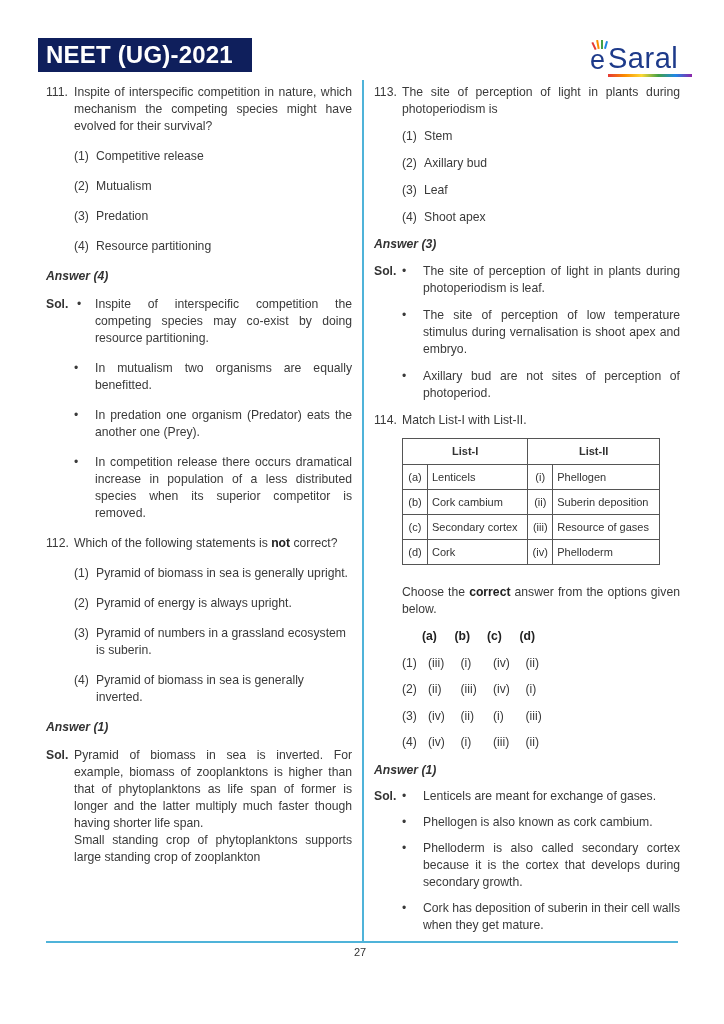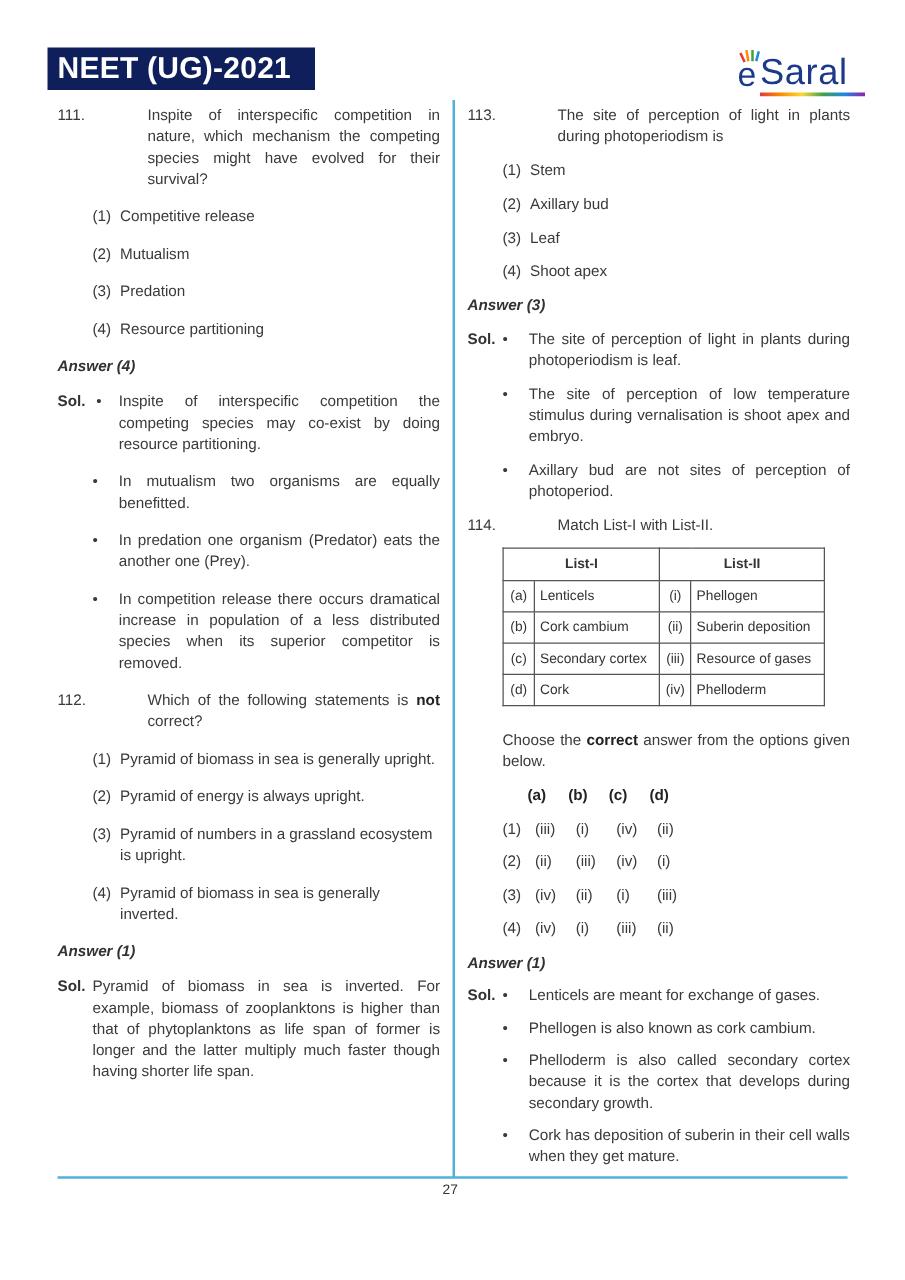--- a/index.html
+++ b/index.html
@@ -30,21 +30,21 @@
     background: linear-gradient(90deg,#e53935 0%,#fb8c00 20%,#fdd835 40%,#43a047 60%,#1e88e5 80%,#8e24aa 100%); }
 
   .col-divider { position: absolute; left: 362px; top: 80px; width: 1.5px; height: 862px; background: #4fb3d9; }
   .footer-line { position: absolute; left: 46px; top: 941px; width: 632px; height: 1.5px; background: #4fb3d9; }
   .page-number { position: absolute; left: 354px; top: 944px; font-size: 11px; color: #333; }
 
   .col { position: absolute; }
   .left-col { left: 46px; top: 84px; width: 306px; }
   .right-col { left: 374px; top: 84px; width: 306px; }
 
-  .q { display: flex; text-align: justify; gap: 44px; }
+  .q { display: flex; text-align: justify; }
   .qnum { width: 28px; flex-shrink: 0; }
   .qtext { flex: 1; }
   .opt { display: flex; margin-left: 28px; }
   .optnum { width: 22px; flex-shrink: 0; }
   .opttext { flex: 1; }
   .answer { font-weight: bold; color: #333; font-style: italic; }
   .sol { display: flex; text-align: justify; }
   .sol-label { font-weight: bold; color: #333; flex-shrink: 0; }
   .bullet-row { display: flex; text-align: justify; }
   .bullet { flex-shrink: 0; }
@@ -150,34 +150,35 @@
       <span class="opttext">Pyramid of biomass in sea is generally upright.</span>
     </div>
   <div style="height:13px"></div>
   <div class="opt">
       <span class="optnum">(2)</span>
       <span class="opttext">Pyramid of energy is always upright.</span>
     </div>
   <div style="height:13px"></div>
   <div class="opt">
       <span class="optnum">(3)</span>
-      <span class="opttext">Pyramid of numbers in a grassland ecosystem is upright.</span>
+      <span class="opttext">Pyramid of numbers in a grassland ecosystem is suberin.</span>
     </div>
   <div style="height:13px"></div>
   <div class="opt">
       <span class="optnum">(4)</span>
       <span class="opttext">Pyramid of biomass in sea is generally inverted.</span>
     </div>
   <div style="height:13px"></div>
   <div class="answer">Answer (1)</div>
   <div style="height:11px"></div>
   <div class="sol">
     <span class="sol-label" style="width:28px">Sol.</span>
     <span class="btext">Pyramid of biomass in sea is inverted. For example, biomass of zooplanktons is higher than that of phytoplanktons as life span of former is longer and the latter multiply much faster though having shorter life span.</span>
   </div>
+  <div style="margin-left:28px;text-align:justify">Small standing crop of phytoplanktons supports large standing crop of zooplankton</div>
 </div>
 
 <div class="col right-col">
 
   <div class="q">
     <span class="qnum">113.</span>
     <span class="qtext">The site of perception of light in plants during photoperiodism is</span>
   </div>
   <div style="height:10px"></div>
   <div class="opt">

